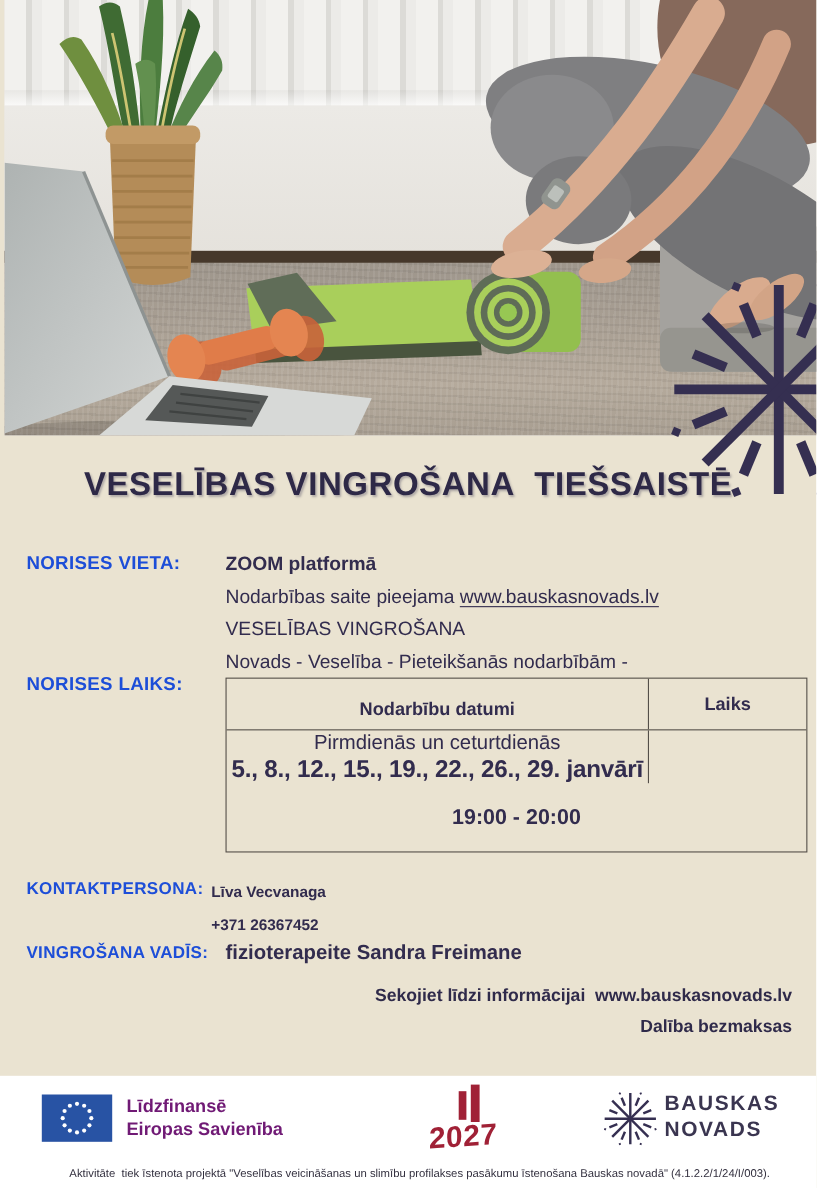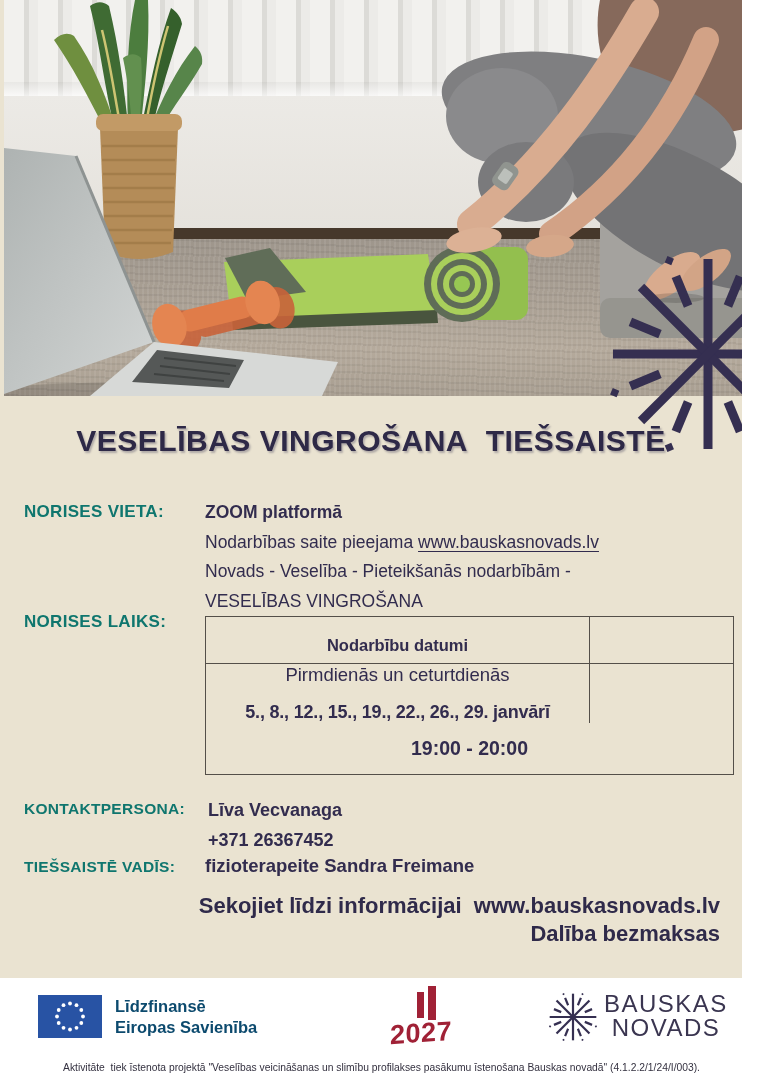--- a/index.html
+++ b/index.html
@@ -23,55 +23,55 @@
       repeating-linear-gradient(2deg, rgba(0,0,0,0.05) 0 2px, rgba(0,0,0,0) 2px 7px),
       linear-gradient(180deg,#9e968c 0,#aaa094 40%,#b5aa9c 70%,#a89e91 100%);
   }
   .scene { position:absolute; left:0; top:0; width:759px; height:396px; }
   
   .starburst { position:absolute; left:598px; top:244px; width:220px; height:220px; }
   
   .title { position:absolute; left:0; top:424px; width:100%; margin:0; text-align:center;
     font-size:30px; font-weight:700; letter-spacing:.5px; color:#2e2947;
     text-shadow:1.5px 1.5px 2px rgba(40,35,70,.30); white-space:pre; }
-  .lbl { position:absolute; left:24px; font-weight:700; color:#0f766e; letter-spacing:.3px; }
+  .lbl { position:absolute; left:24px; font-weight:700; color:#1d4ed8; letter-spacing:.3px; }
   .venue-label { top:502px; font-size:17px; }
   .time-label  { top:612px; font-size:17px; }
   .contact-label { top:800px; font-size:15.5px; }
   .leader-label  { top:858px; font-size:15.5px; }
   .venue-block { position:absolute; left:205px; top:498px; width:535px; font-size:17.5px; line-height:29.5px; }
   .venue-block .b1 { font-weight:700; }
   .venue-link { text-decoration:underline; text-underline-offset:3px; cursor:pointer; }
   
   .sched { position:absolute; left:205px; top:616px; width:529px; border:1.5px solid #544f49; box-sizing:border-box; }
   .sched-head { display:flex; height:46px; border-bottom:1.5px solid #544f49; }
   .sched-row  { display:flex; height:110px;flex-direction:column; }
   .c1 { width:384px; border-right:1.5px solid #544f49; box-sizing:border-box; display:flex;
         flex-direction:column; align-items:center; justify-content:center; text-align:center; }
   .c2 { flex:1; display:flex; align-items:center; justify-content:center; text-align:center; }
   .sched-head .c1, .sched-head .c2 { font-weight:700; font-size:16.5px; justify-content:center; }
   .sched-head .c1 { padding-top:10px; }
   .days  { font-size:18.5px; font-weight:400; }
-  .dates { font-size:18px; font-weight:700; letter-spacing:-.2px; margin-top:16px; }
+  .dates { font-size:22px; font-weight:700; letter-spacing:-.2px; }
   .timecell { font-size:19.5px; font-weight:700;text-align:center; }
-  .contact-block { position:absolute; left:208px; top:795px; font-size:18px; font-weight:700; line-height:30px; }
+  .contact-block { position:absolute; left:192px; top:795px; font-size:14px; font-weight:700; line-height:30px; }
   .leader-value  { position:absolute; left:205px; top:855px; font-size:18.5px; font-weight:700; }
-  .notes { position:absolute; right:22px; top:892px; text-align:right; font-size:22px; line-height:27.5px; color:#2f2a4a; }
+  .notes { position:absolute; right:22px; top:892px; text-align:right; font-size:16px; line-height:27.5px; color:#2f2a4a; }
   .notes .n1, .notes .n3 { font-weight:700; }
   
   .footer { position:absolute; left:0; top:978px; width:763px; height:102px; background:#ffffff; }
   .eu-flag { position:absolute; left:38px; top:17px; width:64px; height:43px; background:#2853a4; }
-  .eu-text { position:absolute; left:115px; top:18px; font-size:16.5px; font-weight:700; color:#0c4a6e; line-height:21px; }
+  .eu-text { position:absolute; left:115px; top:18px; font-size:16.5px; font-weight:700; color:#701a75; line-height:21px; }
   .nap { position:absolute; left:388px; top:4px; width:76px; height:60px; color:#a02136; }
   .nap .bar { position:absolute; background:#a02136; }
   .nap .bar1 { left:29px; top:10px; width:7px;  height:26px; }
   .nap .bar2 { left:40px; top:4px;  width:8px;  height:34px; }
   .nap .yr { position:absolute; left:2px; top:36px; font-size:27px; font-weight:700; transform:rotate(-4deg) skewX(-4deg); letter-spacing:.5px; }
   .muni-icon { position:absolute; left:546px; top:12px; }
-  .muni-text { position:absolute; left:604px; top:14px; font-size:24px; font-weight:400; letter-spacing:1.5px; line-height:24px; color:#3a3550;text-align:center; }
+  .muni-text { position:absolute; left:604px; top:14px; font-size:19px; font-weight:700; letter-spacing:1.5px; line-height:24px; color:#3a3550; }
   .fineprint { position:absolute; left:0; top:84px; width:100%; text-align:center; font-size:10.3px; color:#33303f; }
 </style>
 </head>
 <body>
 
 <svg width="0" height="0" style="position:absolute" aria-hidden="true">
   <defs>
     <g id="sb" stroke="#352f51" fill="#352f51">
       <g stroke-width="9">
         <line x1="0" y1="-95" x2="0" y2="95"></line>
@@ -195,45 +195,46 @@
   <svg class="starburst" viewBox="-110 -110 220 220">
     <use href="#sb"></use>
   </svg>
 
   <h1 class="title">VESELĪBAS VINGROŠANA&nbsp; TIEŠSAISTĒ</h1>
 
   <div class="lbl venue-label">NORISES VIETA:</div>
   <div class="venue-block">
     <div class="b1">ZOOM platformā</div>
     <div><span>Nodarbības saite pieejama </span><span class="venue-link">www.bauskasnovads.lv</span></div>
+    <div>VESELĪBAS VINGROŠANA</div>
     <div>Novads - Veselība - Pieteikšanās nodarbībām -</div>
-    <div>VESELĪBAS VINGROŠANA</div>
   </div>
 
   <div class="lbl time-label">NORISES LAIKS:</div>
   <div class="sched">
     <div class="sched-head">
       <div class="c1">Nodarbību datumi</div>
+      <div class="c2">Laiks</div>
     </div>
     <div class="sched-row">
       <div class="c1">
         <div class="days">Pirmdienās un ceturtdienās</div>
         <div class="dates">5., 8., 12., 15., 19., 22., 26., 29. janvārī</div>
       </div>
       <div class="c2 timecell">19:00 - 20:00</div>
     </div>
   </div>
 
   <div class="lbl contact-label">KONTAKTPERSONA:</div>
   <div class="contact-block">
     <div>Līva Vecvanaga</div>
     <div>+371 26367452</div>
   </div>
 
-  <div class="lbl leader-label">TIEŠSAISTĒ VADĪS:</div>
+  <div class="lbl leader-label">VINGROŠANA VADĪS:</div>
   <div class="leader-value">fizioterapeite Sandra Freimane</div>
 
   <div class="notes">
     <div class="n1">Sekojiet līdzi informācijai&nbsp; www.bauskasnovads.lv</div>
     <div class="n3">Dalība bezmaksas</div>
   </div>
 
   <div class="footer">
     <div class="eu-flag">
       <svg viewBox="0 0 64 43" width="64" height="43">

